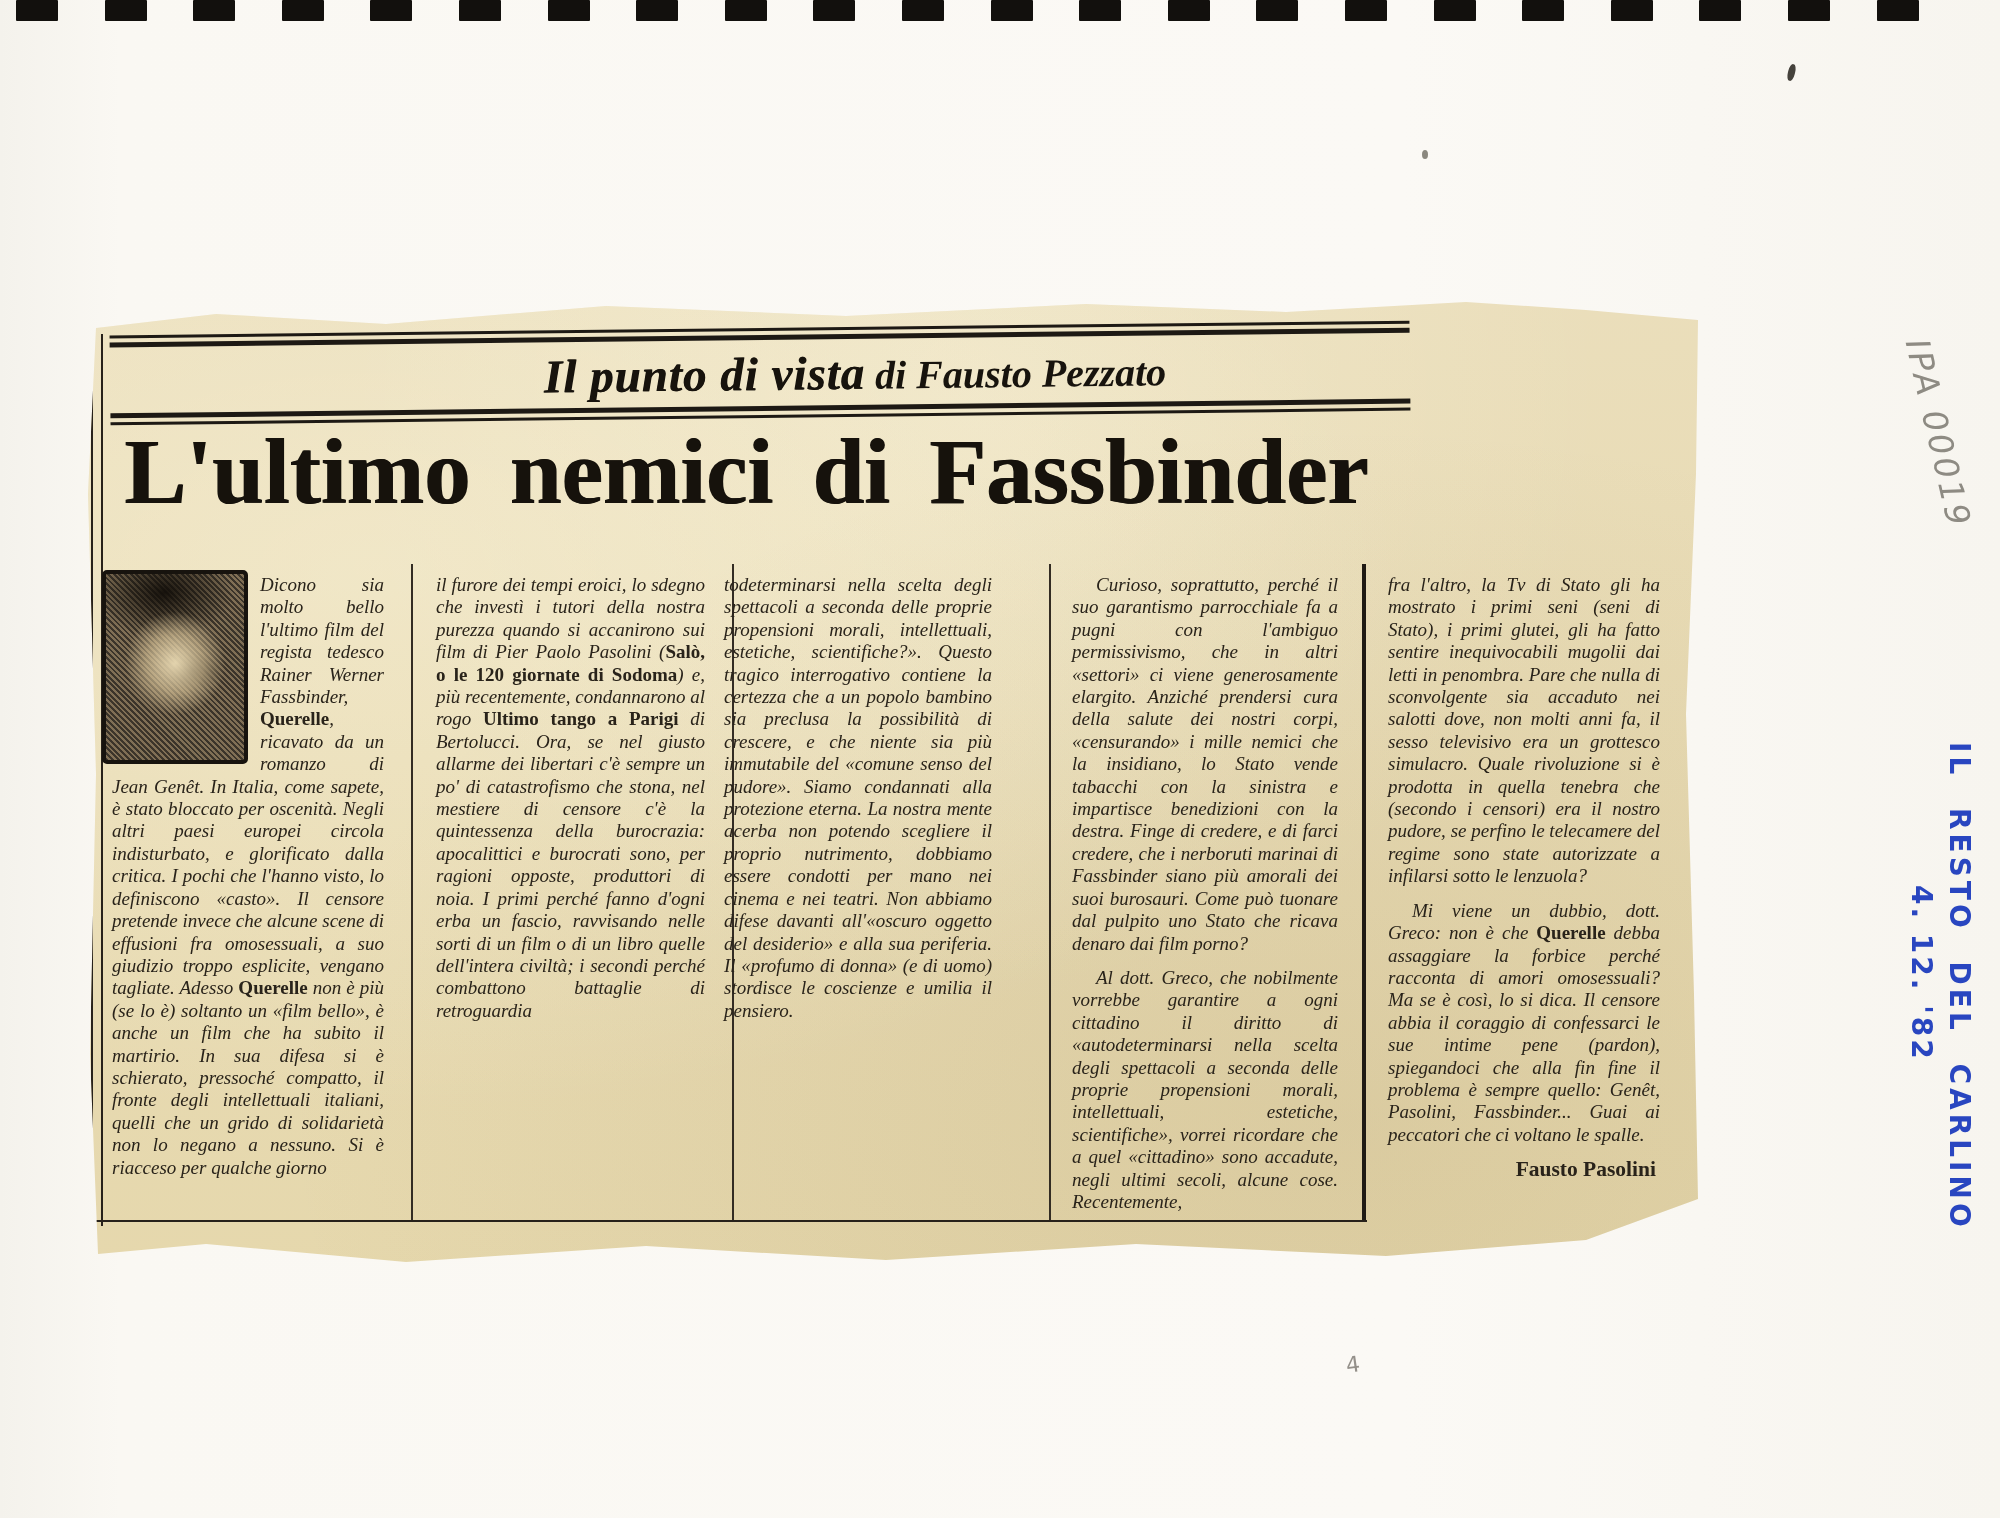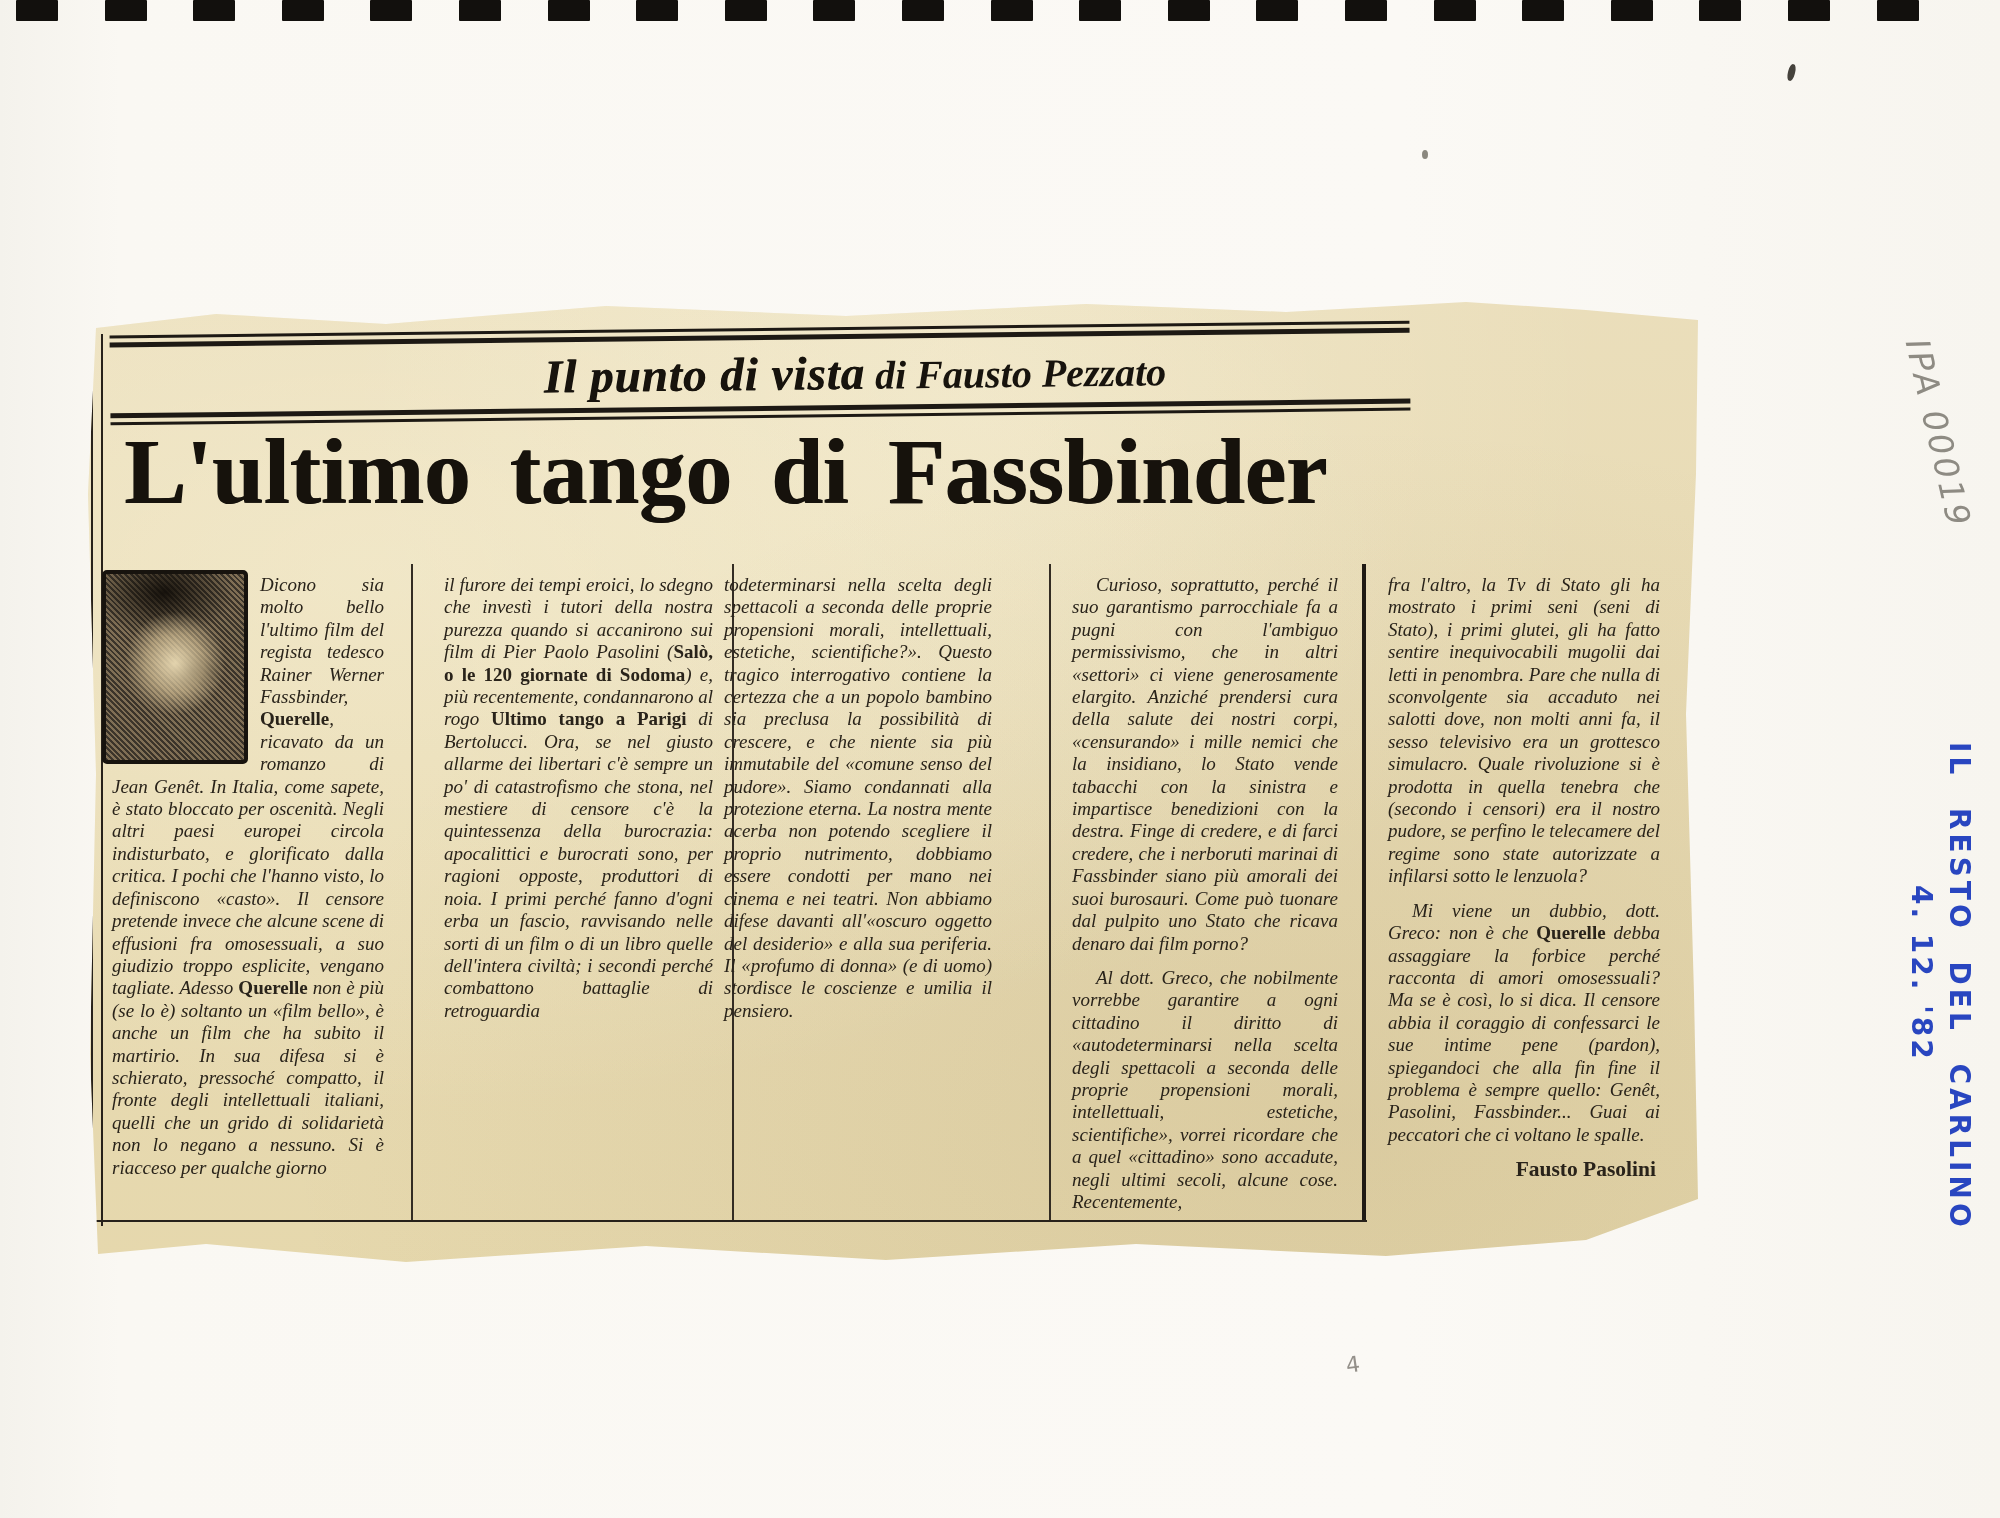--- a/index.html
+++ b/index.html
@@ -66,21 +66,21 @@
     position:absolute;top:0;height:662px;overflow:hidden;
     font-size:19px;line-height:22.4px;font-style:italic;color:#29231a;
     text-align:justify;
   }
   .col p{margin:12px;text-indent:24px;}
   .col p.cont{text-indent:0;}
   .col b.rom{font-style:normal;font-weight:bold;}
   .byline{text-align:right !important;font-style:normal;font-weight:bold;font-size:21.5px;
     padding-right:4px;text-indent:0 !important;margin-top:2px !important;}
   #col1{left:14px;width:296px;}
-  #col2{left:346px;width:293px;}
+  #col2{left:338px;width:293px;}
   #col3{left:626px;width:292px;}
   #col4{left:974px;width:290px;}
   #col5{left:1290px;width:296px;}
 
   
   .photo{
     float:left;width:138px;height:186px;margin:8px 12px 2px 2px;
     border:4px solid #17130e;border-radius:5px;
     background:
       radial-gradient(ellipse 55% 42% at 50% 48%, rgba(235,219,180,0.95) 0%, rgba(214,194,152,0.6) 38%, rgba(120,100,70,0) 66%),
@@ -143,21 +143,21 @@
   <div class="kicker">
     <div class="rule thin"></div>
     <div class="rule thick"></div>
     <div class="kicker-text">
       <span class="kicker-strong">Il punto di vista</span><span class="kicker-rest"> di Fausto Pezzato</span>
     </div>
     <div class="rule thick2"></div>
     <div class="rule thin2"></div>
   </div>
 
-  <div class="headline">L'ultimo tango di Fassbinder</div>
+  <div class="headline">L'ultimo nemici di Fassbinder</div>
 
   <div class="edge-rule"></div>
   <div class="vrule" style="left:325px;"></div>
   <div class="vrule" style="left:646px;"></div>
   <div class="vrule" style="left:963px;"></div>
   <div class="vrule heavy" style="left:1276px;"></div>
   <div class="hrule-bottom"></div>
 
   <div class="cols">
     <div class="col" id="col1">

